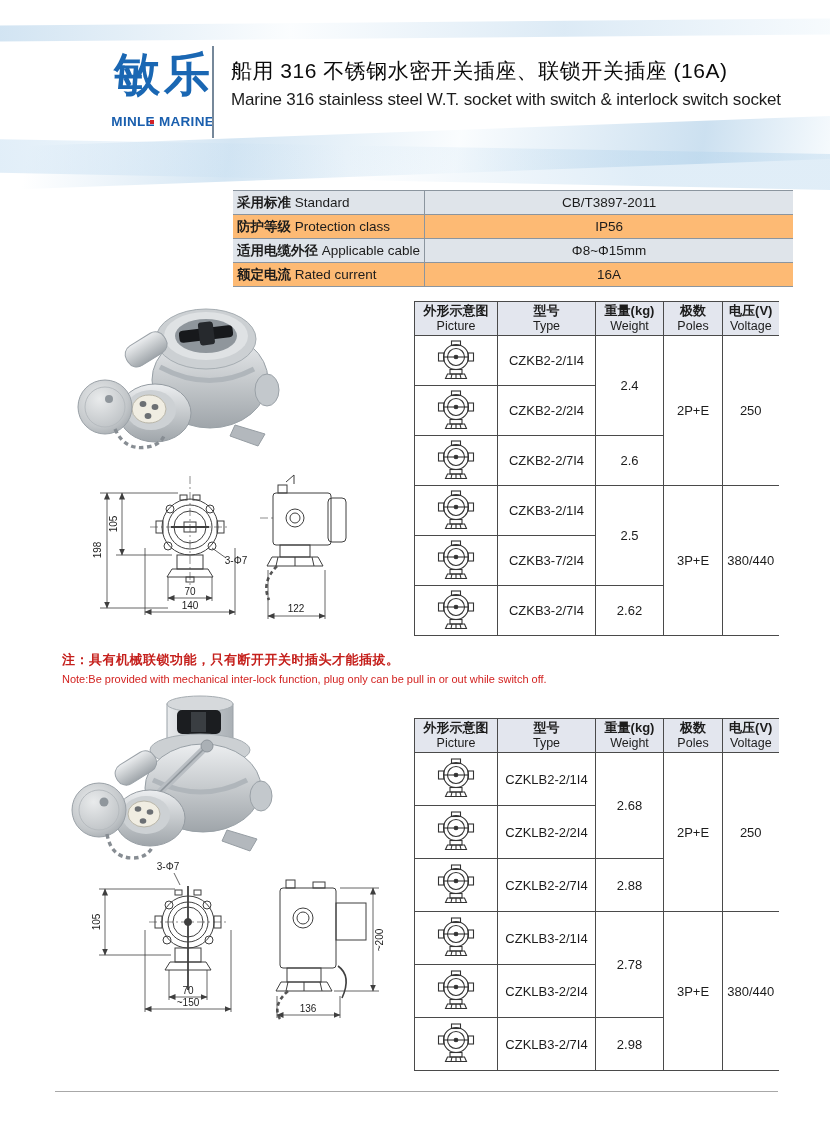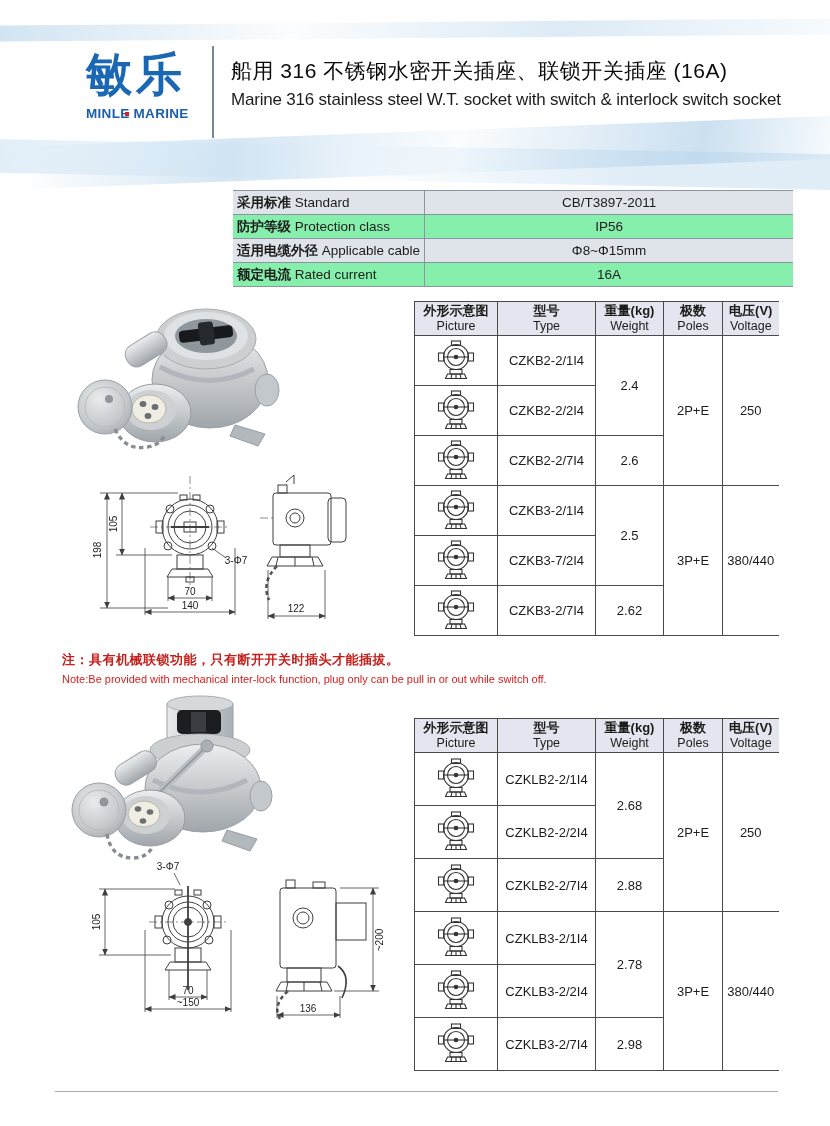--- a/index.html
+++ b/index.html
@@ -4,32 +4,32 @@
 <style>
   html,body{margin:0;padding:0;background:#ffffff;}
   body{font-family:"Liberation Sans","DejaVu Sans",sans-serif;color:#1c1c1c;}
   #page{position:relative;width:830px;height:1126px;background:#ffffff;overflow:hidden;}
   
   .wave{position:absolute;left:0;width:100%;pointer-events:none;}
   .wave-a{top:22px;height:16px;background:linear-gradient(90deg,rgba(173,206,232,.55),rgba(228,241,250,.15) 35%,rgba(186,214,236,.5) 68%,rgba(214,234,247,.2));transform:skewY(-.5deg);}
   .wave-b{top:116px;height:74px;background:linear-gradient(100deg,rgba(255,255,255,0) 4%,rgba(170,205,232,.5) 28%,rgba(236,246,252,.25) 55%,rgba(162,199,228,.55) 84%,rgba(231,243,251,.3));clip-path:polygon(0 42%,100% 0,100% 58%,0 100%);}
   .wave-c{top:128px;height:62px;background:linear-gradient(80deg,rgba(188,217,240,.45),rgba(255,255,255,0) 42%,rgba(178,211,236,.4) 76%);clip-path:polygon(0 18%,100% 42%,100% 100%,0 72%);}
   
-  .logo{position:absolute;left:86px;top:50px;width:128px;text-align:left;}
+  .logo{position:absolute;left:86px;top:50px;width:128px;text-align:right;}
   .logo-cn{font-size:46px;line-height:1.05;font-weight:bold;color:#1a67b3;letter-spacing:4px;}
-  .logo-en{margin-top:8px;font-size:13.5px;font-weight:bold;color:#1a5fae;letter-spacing:.3px;white-space:nowrap;}
+  .logo-en{margin-top:16px;font-size:13.5px;font-weight:bold;color:#1a5fae;letter-spacing:.3px;white-space:nowrap;}
   .logo-en .mark{position:relative;display:inline-block;}
   .logo-en .mark::after{content:"";position:absolute;right:1px;top:6px;width:4px;height:4px;background:#d02128;}
   .hdr-divider{position:absolute;left:212px;top:46px;width:2px;height:92px;background:#76889a;}
   .title-cn{position:absolute;left:231px;top:57px;font-size:21px;font-weight:normal;color:#0b0b0b;letter-spacing:.5px;}
   .title-en{position:absolute;left:231px;top:90px;font-size:17px;color:#1d1d1d;letter-spacing:-.2px;}
   
   table{border-collapse:collapse;table-layout:fixed;}
   .spec{position:absolute;left:233px;top:190px;}
-  .spec td{border-top:1px solid #8b959f;height:23px;font-size:13.5px;padding:0 4px;background:#86efac;}
+  .spec td{border-top:1px solid #8b959f;height:23px;font-size:13.5px;padding:0 4px;background:#fdba74;}
   .spec tr.shade td{background:#dfe4ea;}
   .spec tr:last-child td{border-bottom:1px solid #8b959f;}
   .spec td.lab{width:175px;border-right:1px solid #8b959f;text-align:left;white-space:nowrap;}
   .spec td.val{width:360px;text-align:center;}
   .spec .lcn{font-weight:bold;}
   
   .prod{position:absolute;left:414px;}
   .prod th,.prod td{border:1px solid #4a4a4a;text-align:center;padding:0;vertical-align:middle;background:transparent;}
   .prod tr > *:last-child{border-right:none;}
   .prod thead th{background:#e3e6ee;}

